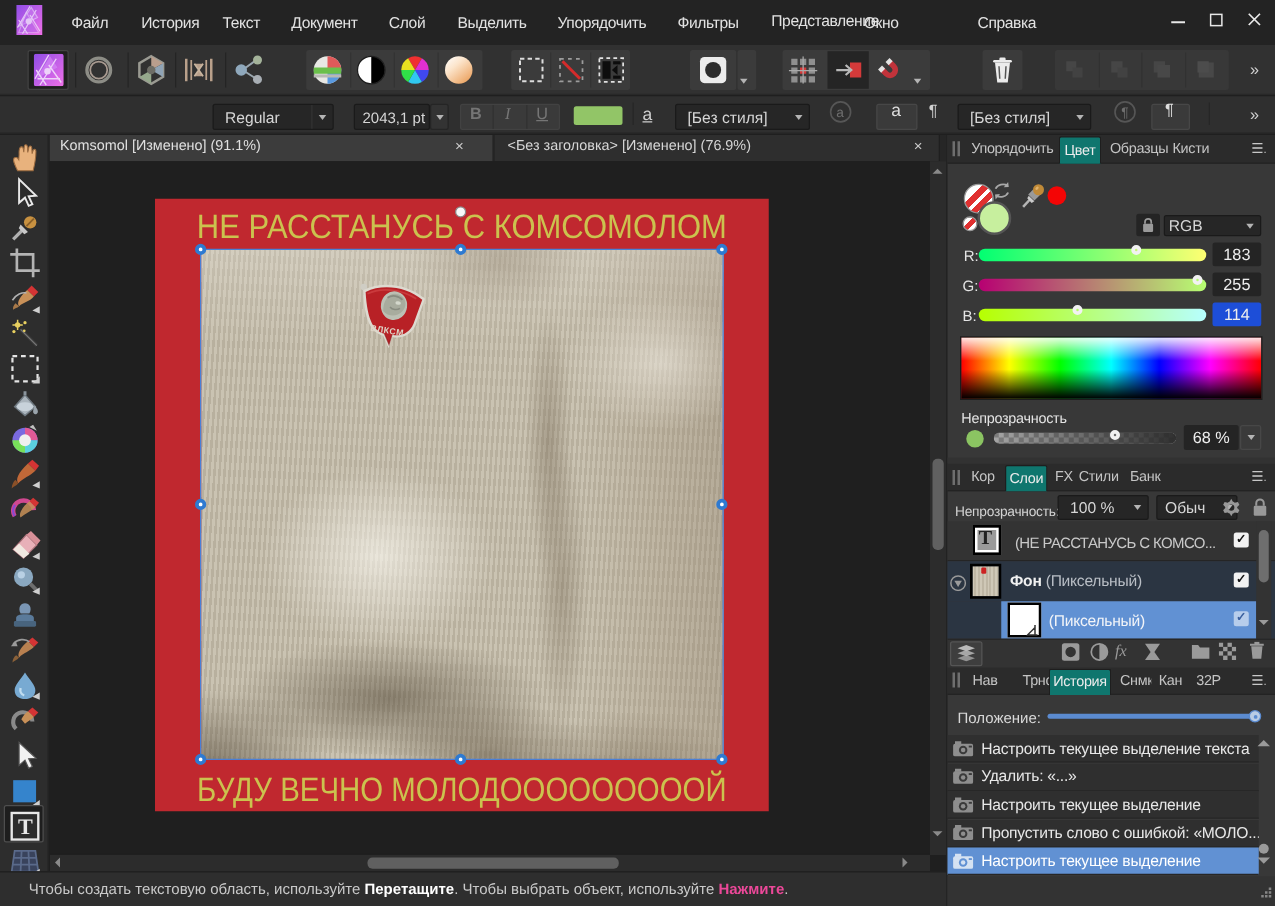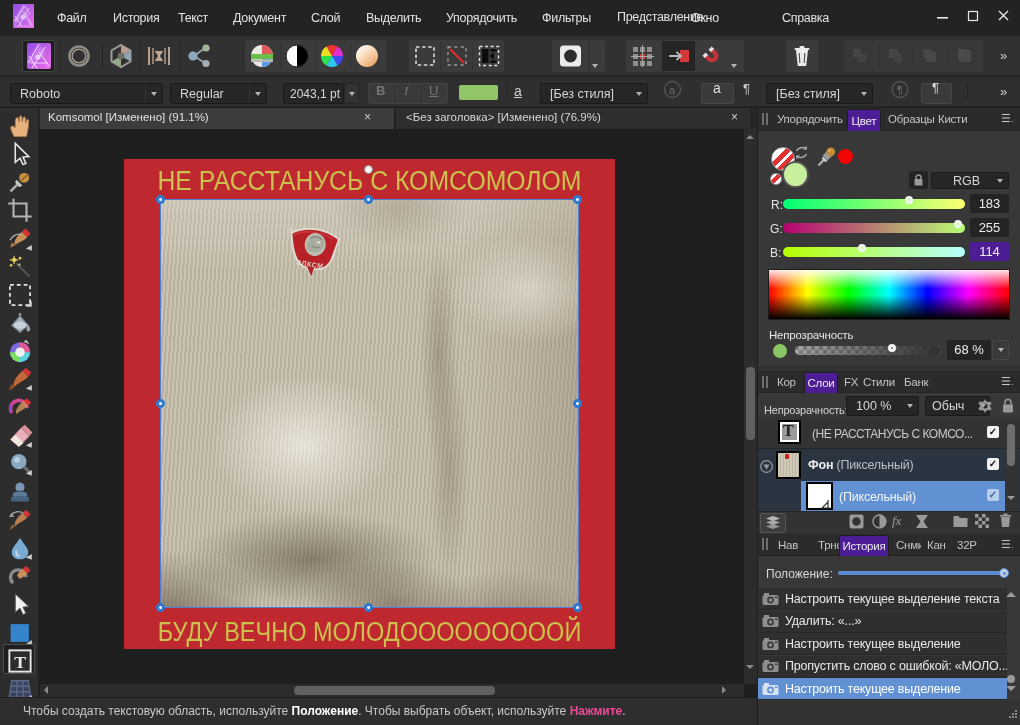--- a/index.html
+++ b/index.html
@@ -8,21 +8,21 @@
 .dd{position:absolute;background:#262626;border:1px solid #1a1a1a;border-radius:2px;color:#d6d6d6;font-size:12.5px;display:flex;align-items:center}
 .dd .lbl{padding-left:9px;white-space:nowrap}
 .dd .ar{margin-left:auto;width:17px;text-align:center;color:#b8b8b8;font-size:8px}
 .tbtn{position:absolute;background:#3b3b3b;border-radius:2px}
 .sep{position:absolute;width:1px;background:#242424}
 .tl{position:absolute;left:7px;width:26px;height:26px;display:flex;align-items:center;justify-content:center}
 .hnd{position:absolute;width:9px;height:9px;border-radius:50%;background:#fff;border:3px solid #2e7ad1}
 .dar{display:inline-block;width:0;height:0;border-left:3.5px solid transparent;border-right:3.5px solid transparent;border-top:4.5px solid #b4b4b4}
 .cb{position:absolute;width:12px;height:12px;background:#f2f2f2;border-radius:2px;color:#111;font-size:10px;line-height:12px;text-align:center;font-weight:bold}
 .ptab{position:absolute;top:0;height:21px;font-size:11.5px;letter-spacing:-0.25px;color:#c4c4c4;display:flex;align-items:center}
-.ptab.on{background:#4c1d95;color:#ececec;border:1px solid #1e1e1e;border-bottom:none;border-radius:2px 2px 0 0}
+.ptab.on{background:#0f766e;color:#ececec;border:1px solid #1e1e1e;border-bottom:none;border-radius:2px 2px 0 0}
 .hrow{position:absolute;left:0;width:249px;height:22px;background:#2f2f2f;border-bottom:1px solid #272727;color:#e8e8e8;font-size:12.5px;letter-spacing:-0.2px;display:flex;align-items:center;white-space:nowrap;overflow:hidden}
 .hico{margin:0 6px 0 4px;flex:0 0 auto}
 </style></head>
 <body>
 <div id="app">
 
 <div class="abs" style="left:0;top:0;width:1020px;height:36px;background:#232323"></div>
 <svg class="abs" style="left:13px;top:4px" width="21" height="24" viewBox="0 0 21 24">
   <defs>
         <linearGradient id="lg1" x1="0" y1="0" x2="1" y2="1">
@@ -229,26 +229,20 @@
       </svg>
 <svg class="abs" style="left:955px;top:10px" width="20" height="20" viewBox="0 0 20 20">
         <rect x="4" y="4" width="12" height="12" fill="#484848"></rect>
         <rect x="3" y="3" width="9" height="9" fill="#4c4c4c"></rect>
       </svg>
 <div class="abs" style="left:1000px;top:12px;color:#d0d0d0;font-size:13px">»</div>
 </div>
 
 <div class="abs" style="left:0;top:77px;width:1020px;height:30px;background:#2f2f2f;border-bottom:1px solid #252525"></div>
 <div id="contextbar" class="abs" style="left:0;top:77px;width:1020px;height:30px">
-<div class="dd" style="left:10px;top:6px;width:153px;height:21px">
-        <span class="lbl">Roboto</span>
-        <span class="ar" style="border-left:1px solid #333;height:100%;display:flex;align-items:center;justify-content:center">
-          <i class="dar"></i>
-        </span>
-      </div>
 <div class="dd" style="left:170px;top:6px;width:97px;height:21px">
         <span class="lbl">Regular</span>
         <span class="ar" style="border-left:1px solid #333;height:100%;display:flex;align-items:center;justify-content:center">
           <i class="dar"></i>
         </span>
       </div>
 <div class="dd" style="left:283px;top:6px;width:61px;height:21px;font-size:12px">
         <span class="lbl" style="padding-left:6px">2043,1 pt</span>
       </div>
 <div class="dd" style="left:344px;top:6px;width:15px;height:21px;background:#333;border-color:#252525">
@@ -542,40 +536,40 @@
 <ellipse cx="12.6" cy="4.6" rx="1.5" ry="1" fill="#e0b26a" transform="rotate(-40 12.6 4.6)"></ellipse>
       </svg>
 <div class="abs" style="left:80px;top:41px;width:15px;height:15px;border-radius:50%;background:#f40505"></div>
 
 <div class="abs" style="left:151px;top:63px;width:19px;height:18px;background:#242424;border-radius:2px"></div>
 <svg class="abs" style="left:156px;top:66px" width="9" height="12" viewBox="0 0 9 12">
         <rect x="0.5" y="5" width="8" height="6.5" rx="1" fill="#9a9a9a"></rect>
         <path d="M2 5 L2 3.5 A2.5 2.5 0 0 1 7 3.5 L7 5" fill="none" stroke="#9a9a9a" stroke-width="1.4"></path>
       </svg>
 <div class="dd" style="left:173px;top:64px;width:78px;height:17px;font-size:12.5px">
-        <span class="lbl" style="padding-left:21px">RGB</span>
+        <span class="lbl" style="padding-left:3px">RGB</span>
         <span class="ar" style="display:flex;align-items:center;justify-content:center">
           <i class="dar"></i>
         </span>
       </div>
 
 <div class="abs" style="left:13px;top:90px;font-size:12px;color:#e4e4e4">R:</div>
 <div class="abs" style="left:25px;top:90.5px;width:182px;height:10px;border-radius:5px;background:linear-gradient(to right,#00ff72,#ffff72)"></div>
 <div class="abs" style="left:147px;top:88px;width:8px;height:8px;border-radius:50%;background:#c9f777;border:3px solid #f2f2f2"></div>
 <div class="abs" style="left:212px;top:86px;width:39px;height:19px;background:#242424;border-radius:2px;color:#eee;font-size:13px;text-align:center;line-height:19px">183</div>
 
 <div class="abs" style="left:12px;top:114px;font-size:12px;color:#e4e4e4">G:</div>
 <div class="abs" style="left:25px;top:114.5px;width:182px;height:10px;border-radius:5px;background:linear-gradient(to right,#b70072,#b7ff72)"></div>
 <div class="abs" style="left:196px;top:112px;width:8px;height:8px;border-radius:50%;background:#b7ff72;border:3px solid #f2f2f2"></div>
 <div class="abs" style="left:212px;top:110px;width:39px;height:19px;background:#242424;border-radius:2px;color:#eee;font-size:13px;text-align:center;line-height:19px">255</div>
 
 <div class="abs" style="left:12px;top:138px;font-size:12px;color:#e4e4e4">B:</div>
 <div class="abs" style="left:25px;top:138.5px;width:182px;height:10px;border-radius:5px;background:linear-gradient(to right,#b7ff00,#b7ffff)"></div>
 <div class="abs" style="left:100px;top:136px;width:8px;height:8px;border-radius:50%;background:#b7ff66;border:3px solid #f2f2f2"></div>
-<div class="abs" style="left:212px;top:134px;width:39px;height:19px;background:#4c1d95;border-radius:2px;color:#eee;font-size:13px;text-align:center;line-height:19px">114</div>
+<div class="abs" style="left:212px;top:134px;width:39px;height:19px;background:#1d4ed8;border-radius:2px;color:#eee;font-size:13px;text-align:center;line-height:19px">114</div>
 
 <div class="abs" style="left:10px;top:161px;width:242px;height:51px;border:1px solid #1c1c1c;
   background:linear-gradient(to bottom, rgba(255,255,255,0.9), rgba(255,255,255,0) 38%, rgba(0,0,0,0) 52%, #000 100%),
   linear-gradient(to right,#f00,#ff0 16%,#0f0 33%,#0ff 50%,#00f 66%,#f0f 83%,#f00)"></div>
 
 <div class="abs" style="left:11px;top:221px;font-size:11.5px;letter-spacing:-0.2px;color:#e4e4e4">Непрозрачность</div>
 <div class="abs" style="left:15px;top:236px;width:14px;height:14px;border-radius:50%;background:#8bc462"></div>
 <div class="abs" style="left:37px;top:238px;width:146px;height:9px;border-radius:4.5px;overflow:hidden;background:conic-gradient(#cfcfcf 25%,#9a9a9a 0 50%,#cfcfcf 0 75%,#9a9a9a 0) 0 0/8px 8px"></div>
 <div class="abs" style="left:37px;top:238px;width:146px;height:9px;border-radius:4.5px;background:linear-gradient(to right,rgba(40,40,40,0.25),rgba(40,40,40,0.95))"></div>
 <div class="abs" style="left:130px;top:236px;width:8px;height:8px;border-radius:50%;background:#6e6e6e;border:3px solid #f2f2f2"></div>
@@ -746,14 +740,14 @@
           <rect x="4" y="4" width="2" height="2"></rect>
           <rect x="7" y="4" width="2" height="2"></rect>
           <rect x="1" y="7" width="2" height="2"></rect>
           <rect x="4" y="7" width="2" height="2"></rect>
           <rect x="7" y="7" width="2" height="2"></rect>
         </g>
       </svg>
 </div>
 
 <div class="abs" style="left:0;top:697px;width:757px;height:28px;background:#2e2e2e;border-top:1px solid #1e1e1e"></div>
-<div class="abs" style="left:23px;top:704px;font-size:12px;color:#c9c9c9">Чтобы создать текстовую область, используйте <b style="color:#fff">Положение</b>. Чтобы выбрать объект, используйте <b style="color:#ec4899">Нажмите</b>.</div>
+<div class="abs" style="left:23px;top:704px;font-size:12px;color:#c9c9c9">Чтобы создать текстовую область, используйте <b style="color:#fff">Перетащите</b>. Чтобы выбрать объект, используйте <b style="color:#ec4899">Нажмите</b>.</div>
 
 </div>
 </body></html>

